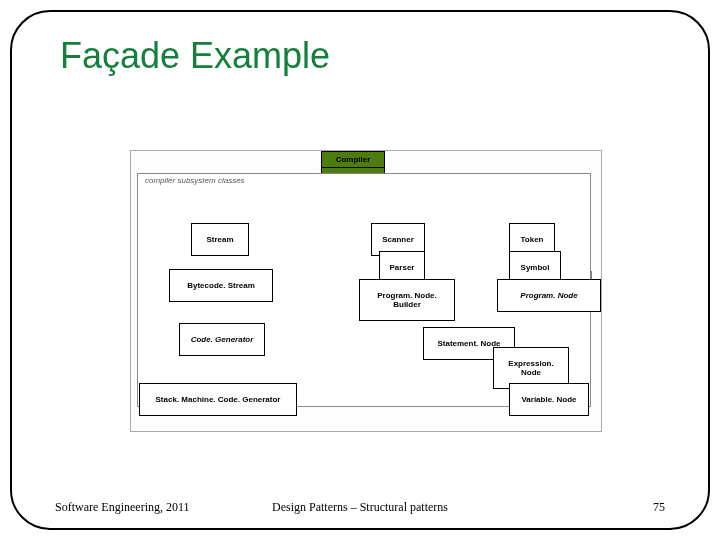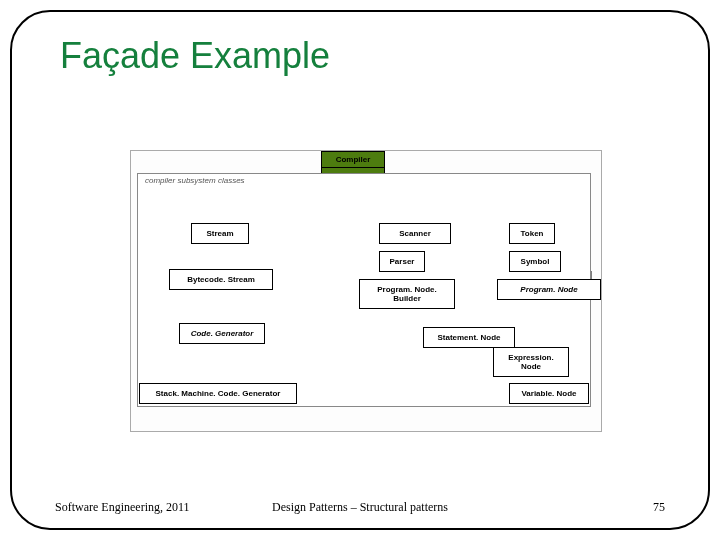--- a/index.html
+++ b/index.html
@@ -54,21 +54,21 @@
     color: #555;
     line-height: 1.1;
   }
   .uml-box {
     position: absolute;
     border: 1px solid #000;
     background: #fff;
     font-size: 8px;
     font-weight: bold;
     text-align: center;
-    padding: 5px 4px;
+    padding: 11px 4px;
     box-sizing: border-box;
   }
   .uml-box.italic {
     font-style: italic;
   }
   .uml-compound {
     position: absolute;
     border: 1px solid #000;
     background: #4d7c0f;
     font-size: 8px;
@@ -171,21 +171,21 @@
   <div class="subsystem-box"></div>
   <div class="subsystem-label">compiler
 subsystem
 classes</div>
 
   <div class="uml-box" style="top:72px;left:60px;width:58px;">Stream</div>
   <div class="uml-box" style="top:118px;left:38px;width:104px;">Bytecode. Stream</div>
   <div class="uml-box italic" style="top:172px;left:48px;width:86px;">Code. Generator</div>
   <div class="uml-box" style="top:232px;left:8px;width:158px;">Stack. Machine. Code. Generator</div>
 
-  <div class="uml-box" style="top:72px;left:248px;width:72px;">Scanner</div>
+  <div class="uml-box" style="top:72px;left:240px;width:54px;">Scanner</div>
   <div class="uml-box" style="top:100px;left:248px;width:46px;">Parser</div>
   <div class="uml-box" style="top:128px;left:228px;width:96px;">Program. Node. Builder</div>
 
   <div class="uml-box" style="top:72px;left:378px;width:46px;">Token</div>
   <div class="uml-box" style="top:100px;left:378px;width:52px;">Symbol</div>
   <div class="uml-box italic" style="top:128px;left:366px;width:104px;">Program. Node</div>
   <div class="uml-box" style="top:176px;left:292px;width:92px;">Statement. Node</div>
   <div class="uml-box" style="top:196px;left:362px;width:76px;">Expression. Node</div>
   <div class="uml-box" style="top:232px;left:378px;width:80px;">Variable. Node</div>
 

